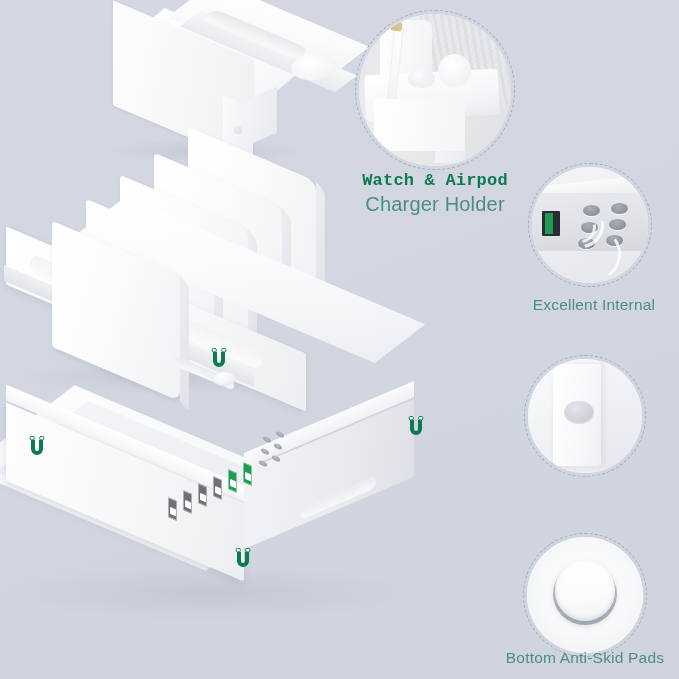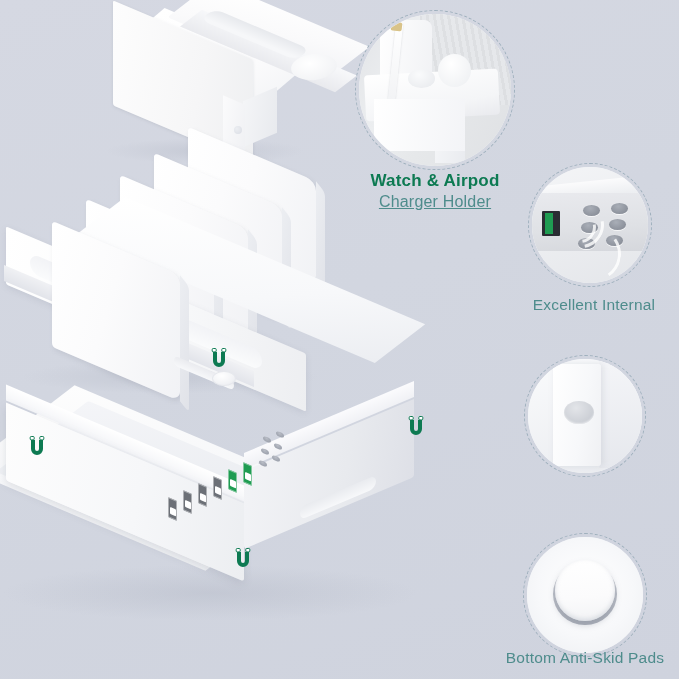--- a/index.html
+++ b/index.html
@@ -209,22 +209,22 @@
     border-radius:50%;
     overflow:hidden;
     background:#f2f3f6;
   }
   .callout-label {
     position:absolute;
     text-align:center;
     line-height:1.28;
     white-space:nowrap;
   }
-  .lbl-bold { font-weight:bold; font-size:17px; color:#0d7a52; letter-spacing:.2px; }
-  .lbl-sub  { font-size:16px; color:#4e8c8c; letter-spacing:.2px;text-decoration:underline; }
+  .lbl-bold { font-weight:bold; font-size:17px; color:#0d7a52; letter-spacing:.2px;font-family:Liberation Mono, monospace; }
+  .lbl-sub  { font-size:20px; color:#4e8c8c; letter-spacing:.2px; }
   .lbl-plain{ font-size:15.5px; color:#4e8c8c; letter-spacing:.2px; }
 
   
   #c1-bg { position:absolute; inset:0;
     background: linear-gradient(115deg,#e2e4e7 0%,#eceef0 30%,#e6e8ea 55%,#dfe1e4 100%); }
   #c1-wood { position:absolute; left:40%; top:0; width:60%; height:60%;
     background: repeating-linear-gradient(80deg,#dcdee1 0 3px,#e6e8eb 3px 7px); opacity:.85;}
   #c1-panel { position:absolute; left:14%; top:4%; width:34%; height:58%;
     background: linear-gradient(100deg,#ffffff,#f0f1f4); border-radius:2px 8px 2px 2px; }
   #c1-tray { position:absolute; left:4%; top:38%; width:88%; height:30%;

